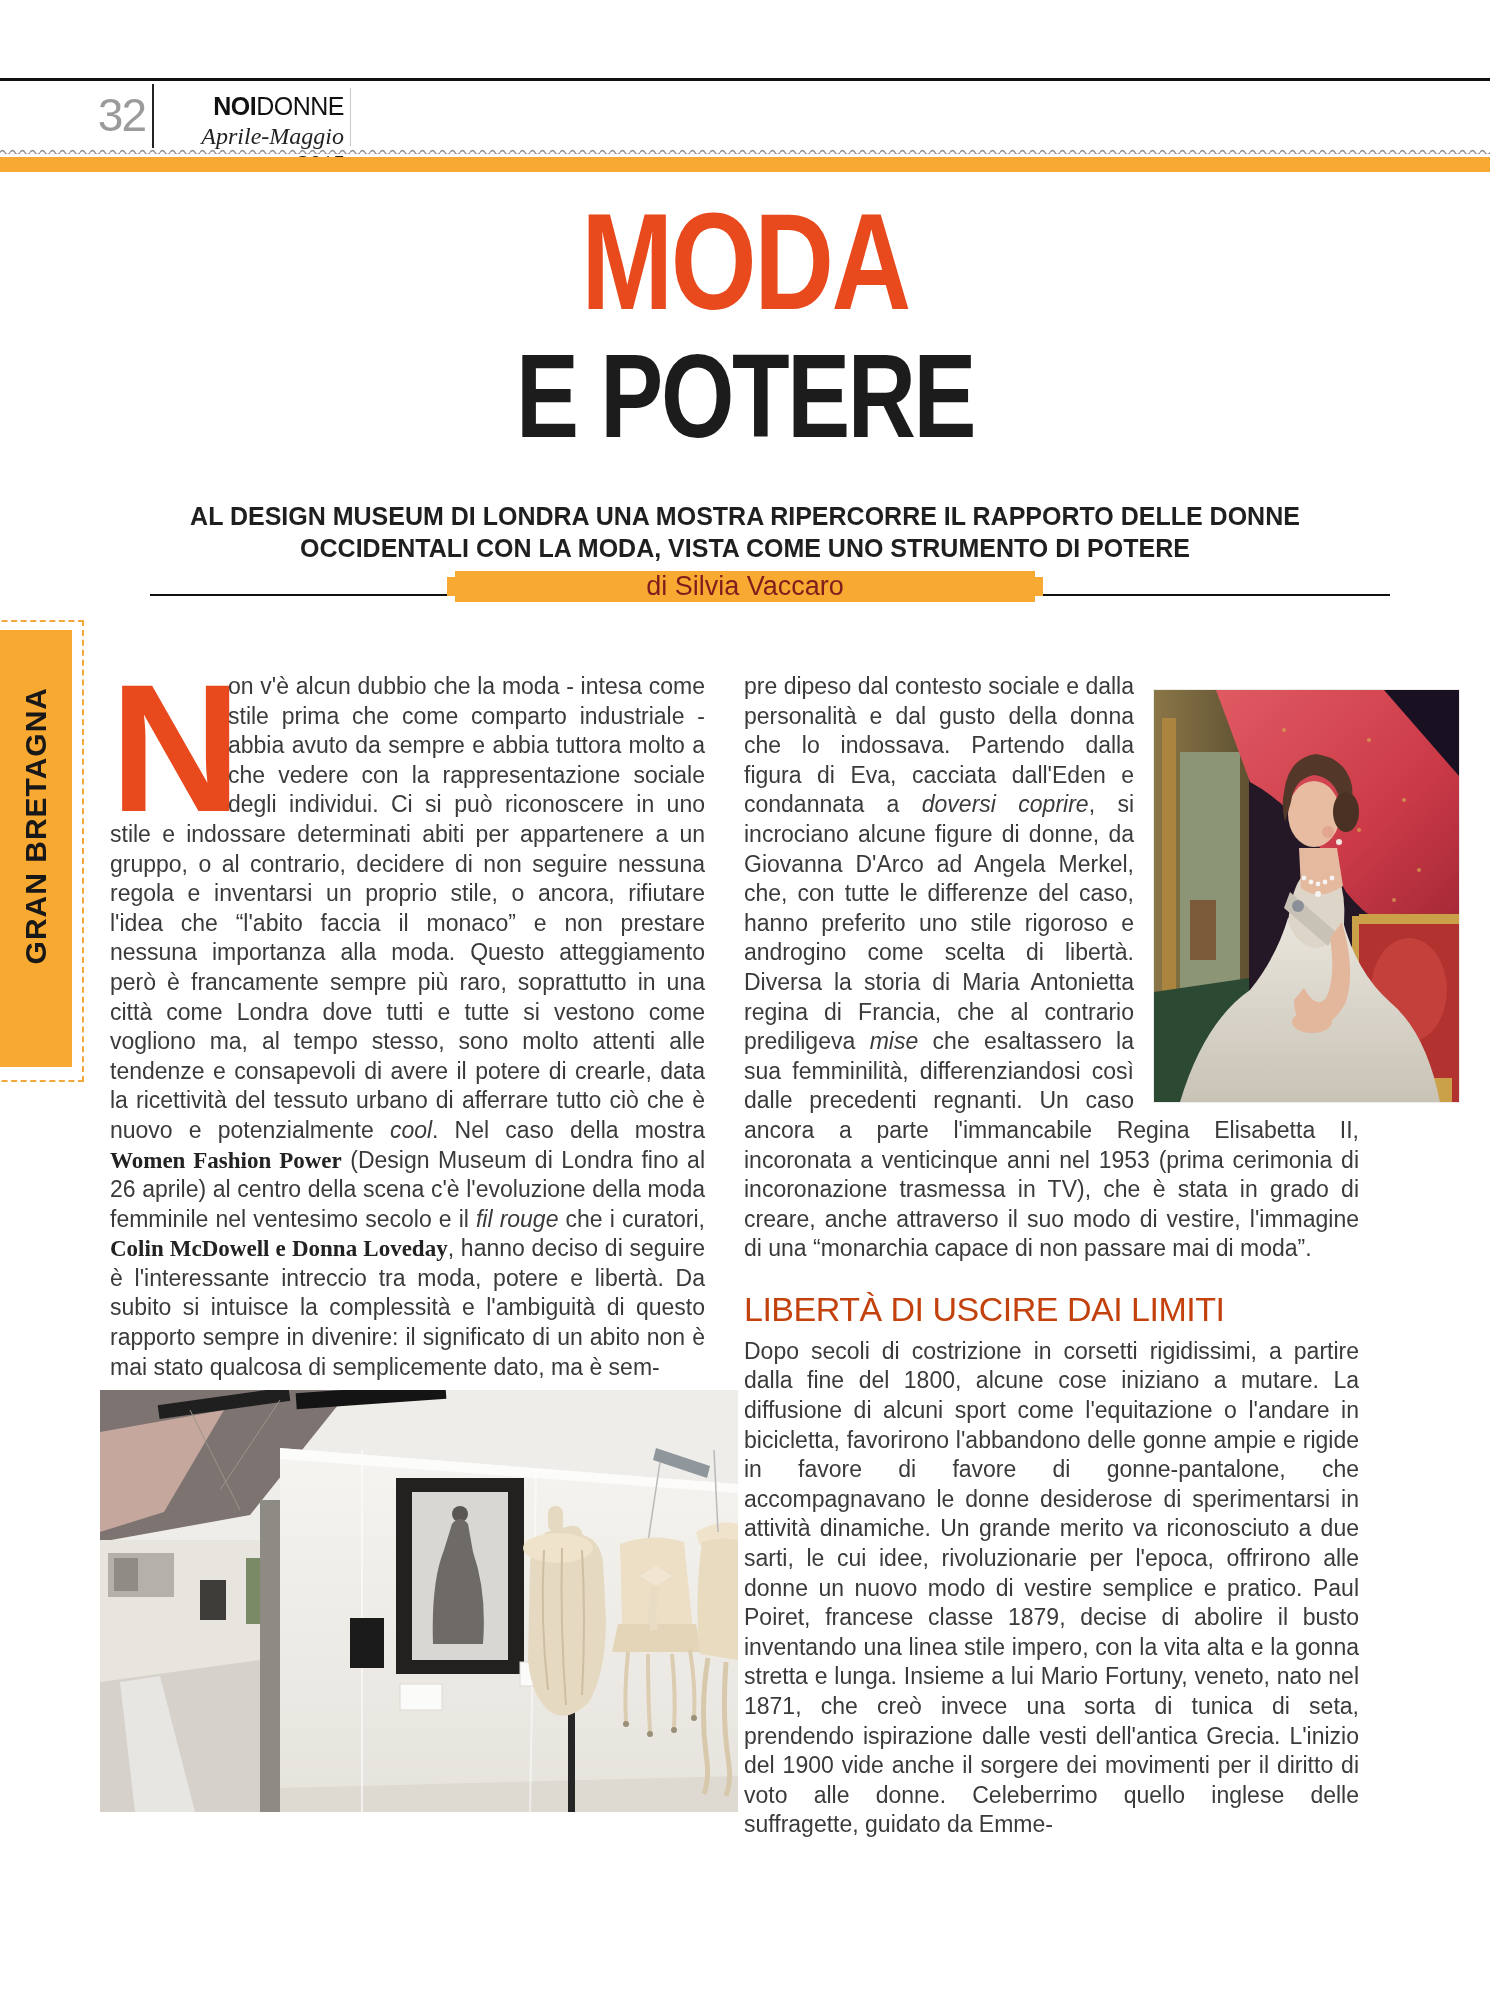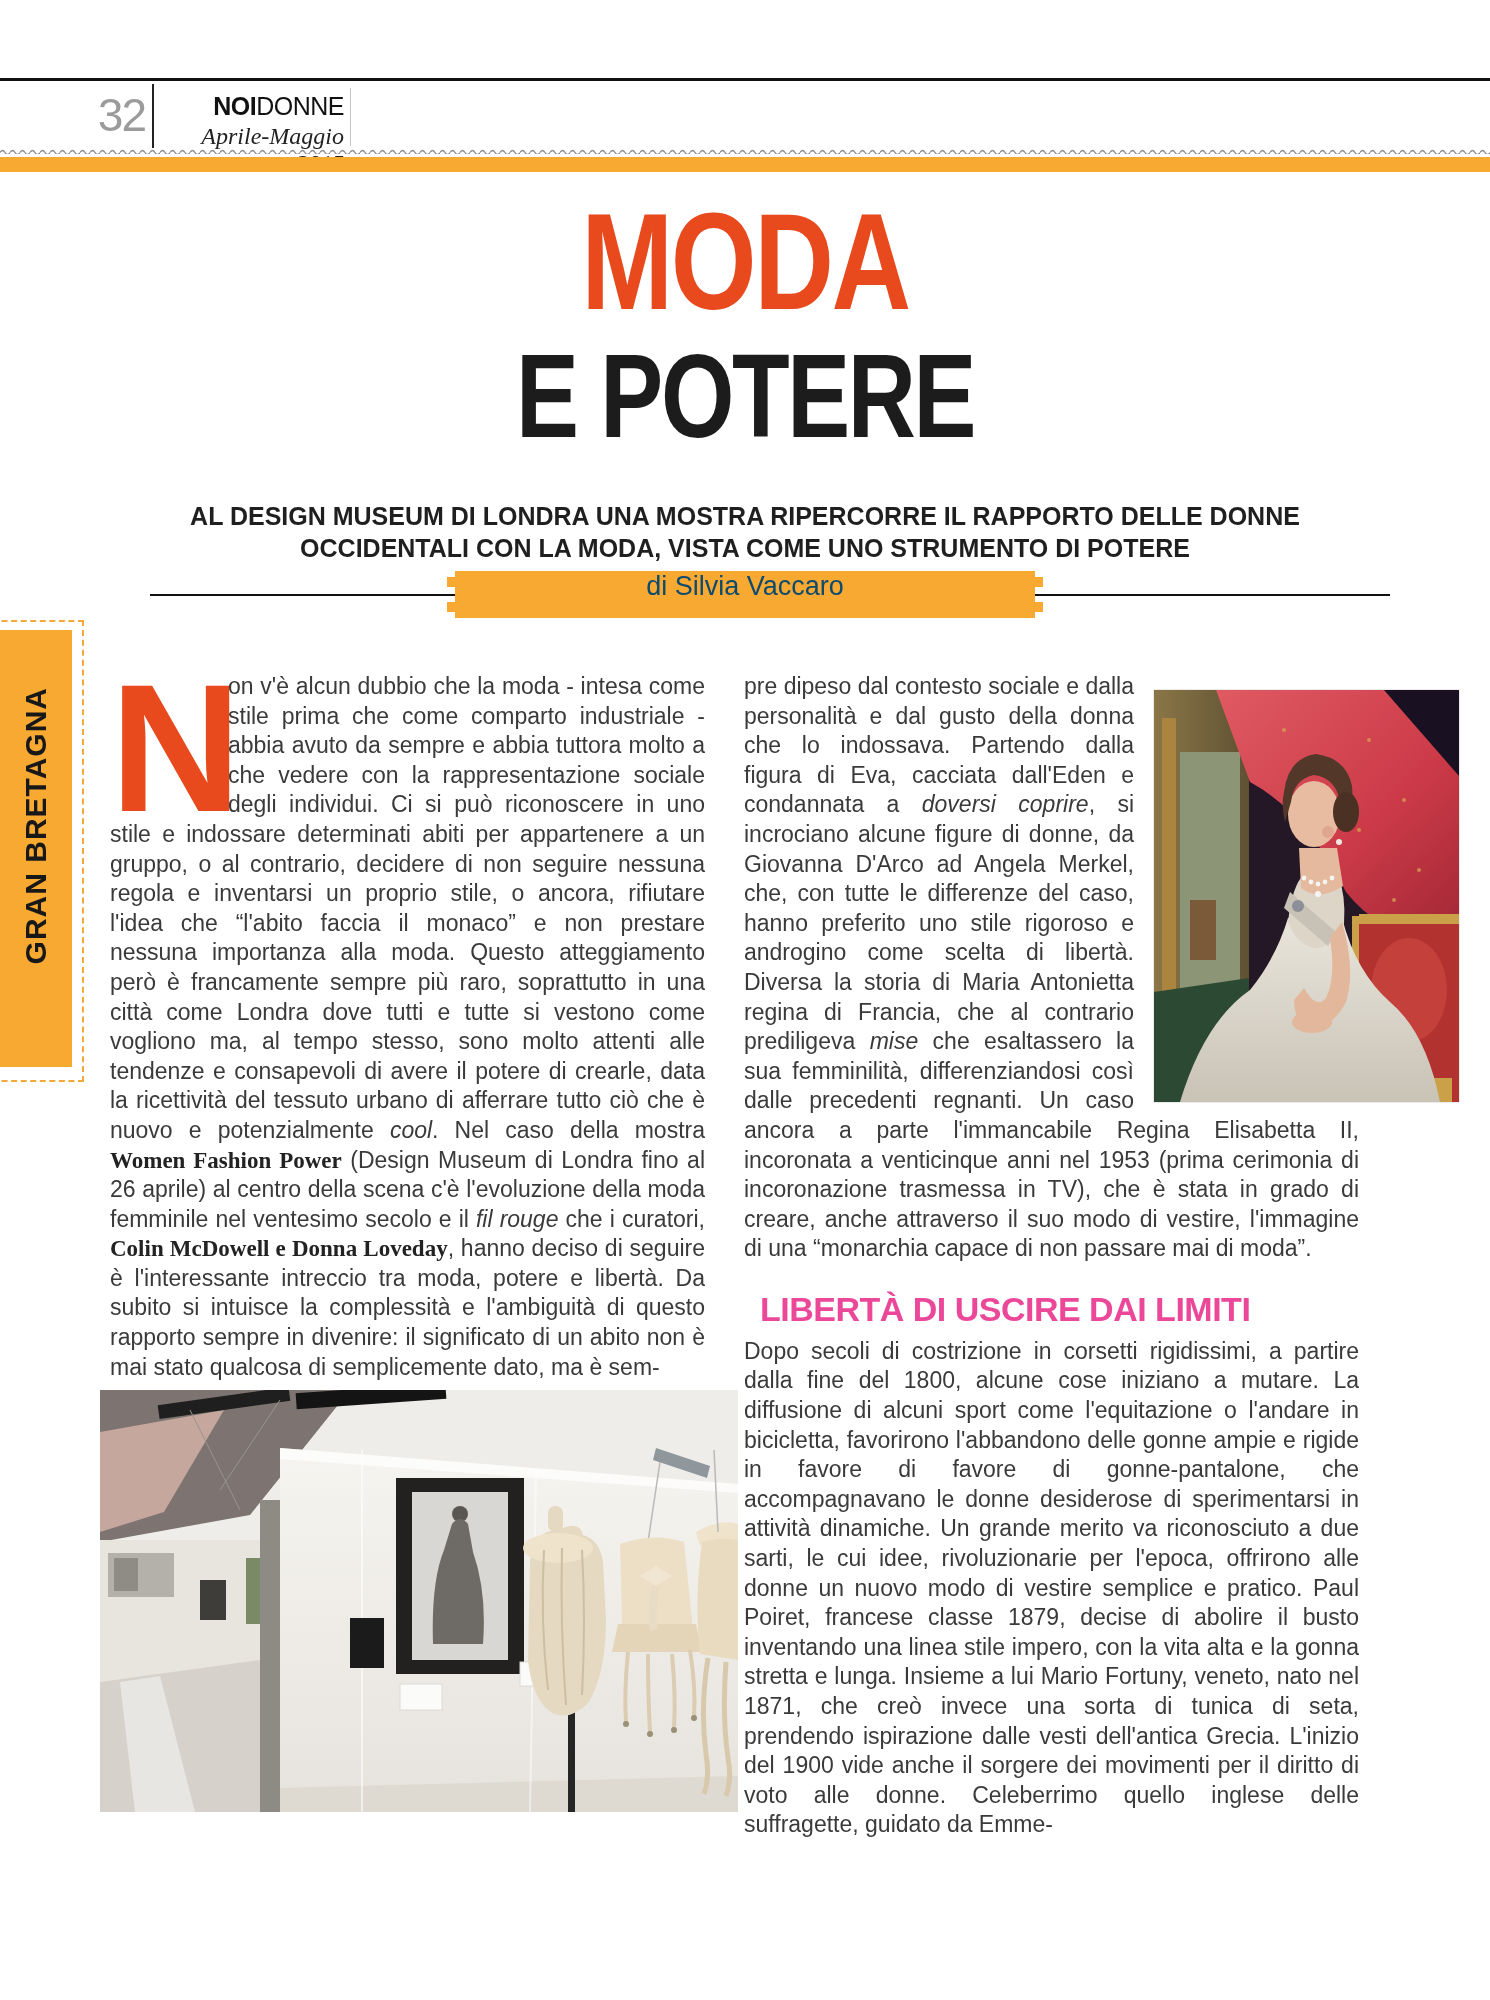--- a/index.html
+++ b/index.html
@@ -56,23 +56,23 @@
     position:absolute;left:0;top:340px;width:1490px;text-align:center;
     font-weight:bold;font-size:118px;line-height:112px;color:#1c1c1c;
     letter-spacing:-3px;transform:scaleX(.8);transform-origin:50% 50%;
   }
   .standfirst{
     position:absolute;left:130px;top:500px;width:1230px;
     text-align:center;font-weight:bold;font-size:25px;line-height:32px;color:#1f1f1f;
   }
   .byline-rule{position:absolute;left:150px;top:594px;width:1240px;height:2px;background:#111;}
   .byline-ribbon{
-    position:absolute;left:455px;top:571px;width:580px;height:47px;
-    background:#f8a932;display:flex;justify-content:center;
-    font-size:27px;color:#0c4a6e;
+    position:absolute;left:455px;top:571px;width:580px;height:31px;
+    background:#f8a932;display:flex;align-items:center;justify-content:center;
+    font-size:27px;color:#7f1d1d;
   }
   .notch{position:absolute;width:10px;height:10px;background:#f8a932;}
   .notch.tl{left:-8px;top:6px;} .notch.bl{left:-8px;bottom:6px;}
   .notch.tr{right:-8px;top:6px;} .notch.br{right:-8px;bottom:6px;}
 
   
   .body-text{font-size:23px;line-height:29.6px;color:#3a3a3a;text-align:justify;}
   .body-text b{color:#222;font-family:Liberation Serif, serif;}
   .col-left{position:absolute;left:110px;top:672px;width:595px;}
   .dropcap{
@@ -80,22 +80,22 @@
     font-size:182px;line-height:140px;font-weight:bold;color:#e8491d;
     width:104px;margin:6px 14px 0 0;text-align:left;
   }
   .col-right{position:absolute;left:744px;top:672px;width:615px;}
   .queen-spacer{float:right;width:225px;height:442px;}
   .queen-img{
     position:absolute;top:18px;right:-100px;width:305px;height:412px;
     box-shadow:0 0 0 1px rgba(0,0,0,.08);
   }
   .sec-heading{
-    font-weight:bold;font-size:34px;color:#ec4899;letter-spacing:-.5px;
-    margin:26px 0 8px 16px;clear:both;
+    font-weight:normal;font-size:34px;color:#c2410c;letter-spacing:-.5px;
+    margin:26px 0 8px 0;clear:both;
   }
   
   .exhibit-img{position:absolute;left:100px;top:1390px;width:638px;height:422px;}
 </style>
 </head>
 <body>
 
 <div class="page">
 
   <div class="top-rule"></div>

